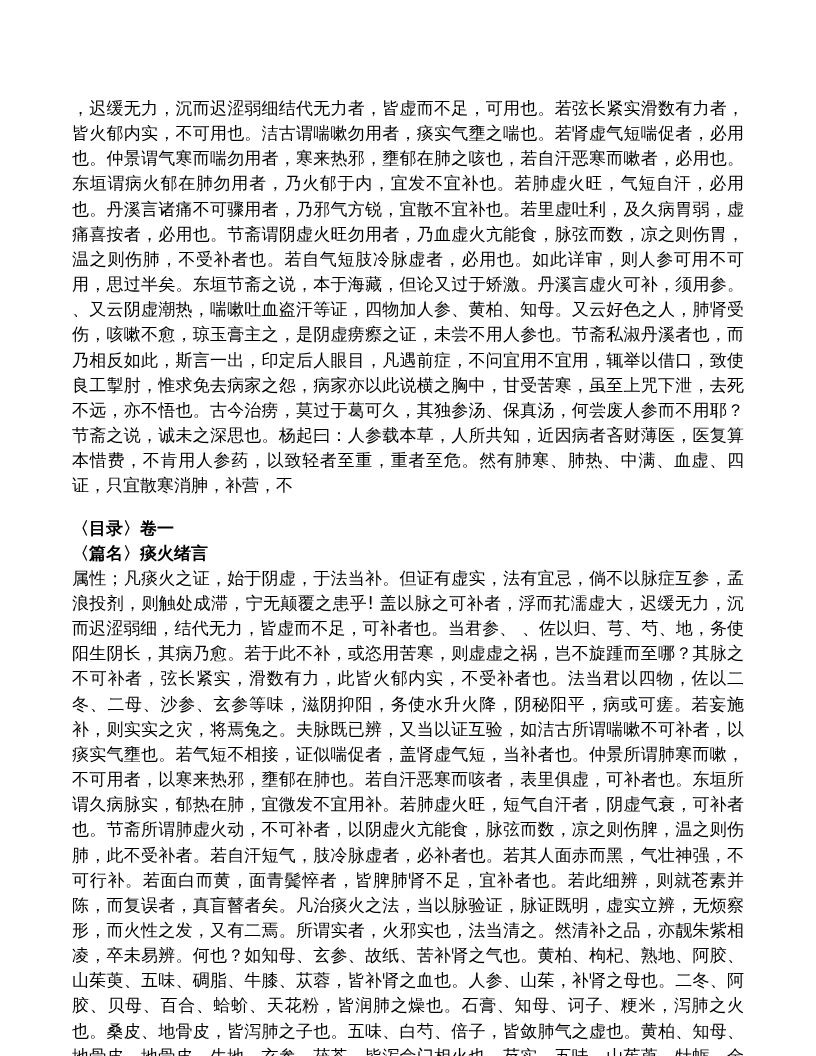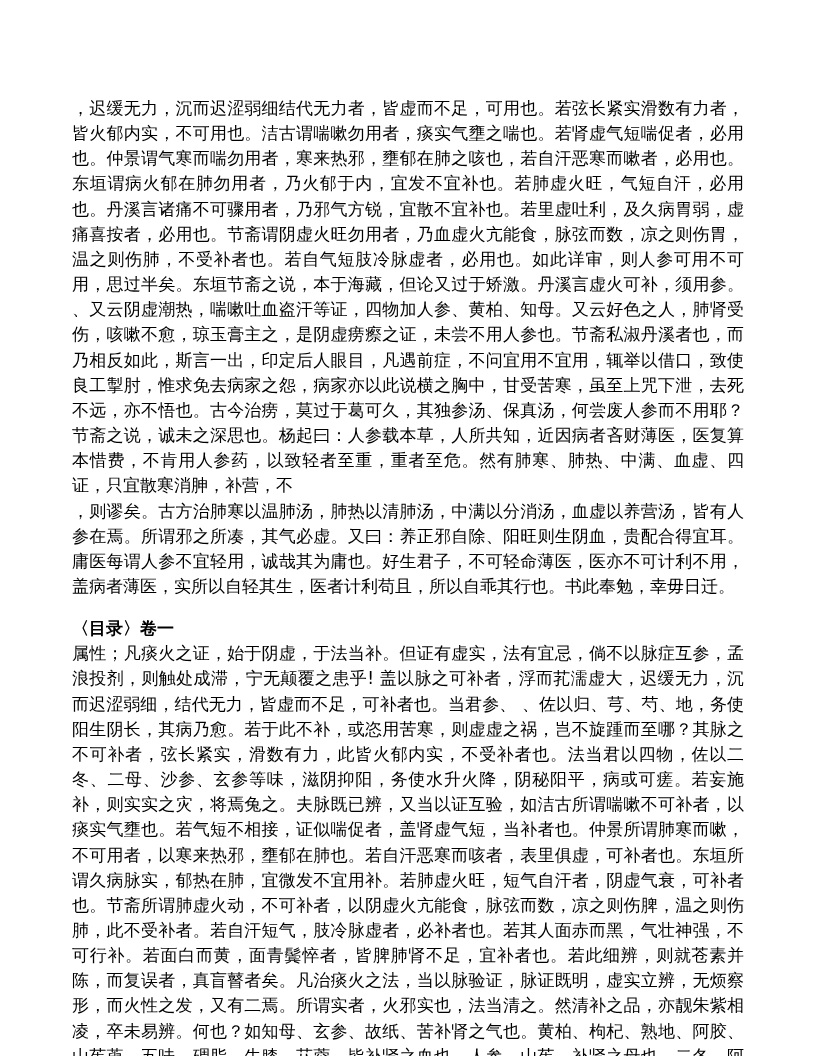--- a/index.html
+++ b/index.html
@@ -37,18 +37,18 @@
     padding: 0;
     font-weight: bold;
   }
 </style>
 </head>
 <body>
 
 <div class="page">
   <div class="doc-body">
     <p class="para">，迟缓无力，沉而迟涩弱细结代无力者，皆虚而不足，可用也。若弦长紧实滑数有力者，皆火郁内实，不可用也。洁古谓喘嗽勿用者，痰实气壅之喘也。若肾虚气短喘促者，必用也。仲景谓气寒而喘勿用者，寒来热邪，壅郁在肺之咳也，若自汗恶寒而嗽者，必用也。东垣谓病火郁在肺勿用者，乃火郁于内，宜发不宜补也。若肺虚火旺，气短自汗，必用也。丹溪言诸痛不可骤用者，乃邪气方锐，宜散不宜补也。若里虚吐利，及久病胃弱，虚痛喜按者，必用也。节斋谓阴虚火旺勿用者，乃血虚火亢能食，脉弦而数，凉之则伤胃，温之则伤肺，不受补者也。若自气短肢冷脉虚者，必用也。如此详审，则人参可用不可用，思过半矣。东垣节斋之说，本于海藏，但论又过于矫激。丹溪言虚火可补，须用参。 、又云阴虚潮热，喘嗽吐血盗汗等证，四物加人参、黄柏、知母。又云好色之人，肺肾受伤，咳嗽不愈，琼玉膏主之，是阴虚痨瘵之证，未尝不用人参也。节斋私淑丹溪者也，而乃相反如此，斯言一出，印定后人眼目，凡遇前症，不问宜用不宜用，辄举以借口，致使良工掣肘，惟求免去病家之怨，病家亦以此说横之胸中，甘受苦寒，虽至上咒下泄，去死不远，亦不悟也。古今治痨，莫过于葛可久，其独参汤、保真汤，何尝废人参而不用耶？节斋之说，诚未之深思也。杨起曰：人参载本草，人所共知，近因病者吝财薄医，医复算本惜费，不肯用人参药，以致轻者至重，重者至危。然有肺寒、肺热、中满、血虚、四证，只宜散寒消胂，补营，不</p>
-    <p class="para">，则谬矣。古方治肺寒以温肺汤，肺热以清肺汤，中满以分消汤，血虚以养营汤，皆有人参在焉。所谓邪之所凑，其气必虚。又曰：养正邪自除、阳旺则生阴血，贵配合得宜耳。庸医每谓人参不宜轻用，诚哉其为庸也。好生君子，不可轻命薄医，医亦不可计利不用，盖病者薄医，实所以自轻其生，医者计利苟且，所以自乖其行也。书此奉勉，幸毋日迁。</p>
     <p class="gap"></p>
     <p class="tag-line">〈目录〉卷一</p>
+    <p class="tag-line">〈篇名〉痰火绪言</p>
     <p class="para">属性；凡痰火之证，始于阴虚，于法当补。但证有虚实，法有宜忌，倘不以脉症互参，孟浪投剂，则触处成滞，宁无颠覆之患乎! 盖以脉之可补者，浮而芤濡虚大，迟缓无力，沉而迟涩弱细，结代无力，皆虚而不足，可补者也。当君参、 、佐以归、芎、芍、地，务使阳生阴长，其病乃愈。若于此不补，或恣用苦寒，则虚虚之祸，岂不旋踵而至哪？其脉之不可补者，弦长紧实，滑数有力，此皆火郁内实，不受补者也。法当君以四物，佐以二冬、二母、沙参、玄参等味，滋阴抑阳，务使水升火降，阴秘阳平，病或可瘥。若妄施补，则实实之灾，将焉兔之。夫脉既已辨，又当以证互验，如洁古所谓喘嗽不可补者，以痰实气壅也。若气短不相接，证似喘促者，盖肾虚气短，当补者也。仲景所谓肺寒而嗽，不可用者，以寒来热邪，壅郁在肺也。若自汗恶寒而咳者，表里俱虚，可补者也。东垣所谓久病脉实，郁热在肺，宜微发不宜用补。若肺虚火旺，短气自汗者，阴虚气衰，可补者也。节斋所谓肺虚火动，不可补者，以阴虚火亢能食，脉弦而数，凉之则伤脾，温之则伤肺，此不受补者。若自汗短气，肢冷脉虚者，必补者也。若其人面赤而黑，气壮神强，不可行补。若面白而黄，面青鬓悴者，皆脾肺肾不足，宜补者也。若此细辨，则就苍素并陈，而复误者，真盲瞽者矣。凡治痰火之法，当以脉验证，脉证既明，虚实立辨，无烦察形，而火性之发，又有二焉。所谓实者，火邪实也，法当清之。然清补之品，亦靓朱紫相凌，卒未易辨。何也？如知母、玄参、故纸、苦补肾之气也。黄柏、枸杞、熟地、阿胶、山茱萸、五味、碉脂、牛膝、苁蓉，皆补肾之血也。人参、山茱，补肾之母也。二冬、阿胶、贝母、百合、蛤蚧、天花粉，皆润肺之燥也。石膏、知母、诃子、粳米，泻肺之火也。桑皮、地骨皮，皆泻肺之子也。五味、白芍、倍子，皆敛肺气之虚也。黄柏、知母、地骨皮、地骨皮、生地、玄参、茯苓，皆泻命门相火也。芡实、五味、山茱萸、牡蛎、金樱子、远志，皆固精药也。参、 、橘、草、扁豆，皆补脾之气也。芍、术、大枣，补脾之血也。茯苓、茯神、远志、菖蒲，皆补心之气也。当归、熟地，皆补心之血也。乌梅、酸枣、生姜，皆补心之母也。甘草、人参、茶苓、木通、黄柏皆泻心经血分热也。丹参、丹皮、生地、玄参，皆泻心经血分火也。栀子、生地，皆凉心血之品也。黄芩、竹叶、麦冬，皆清心经之客热也。当归、牛膝、白芍、芎 ，皆补肝之血也。</p>
   </div>
 </div>
 
 </body></html>

